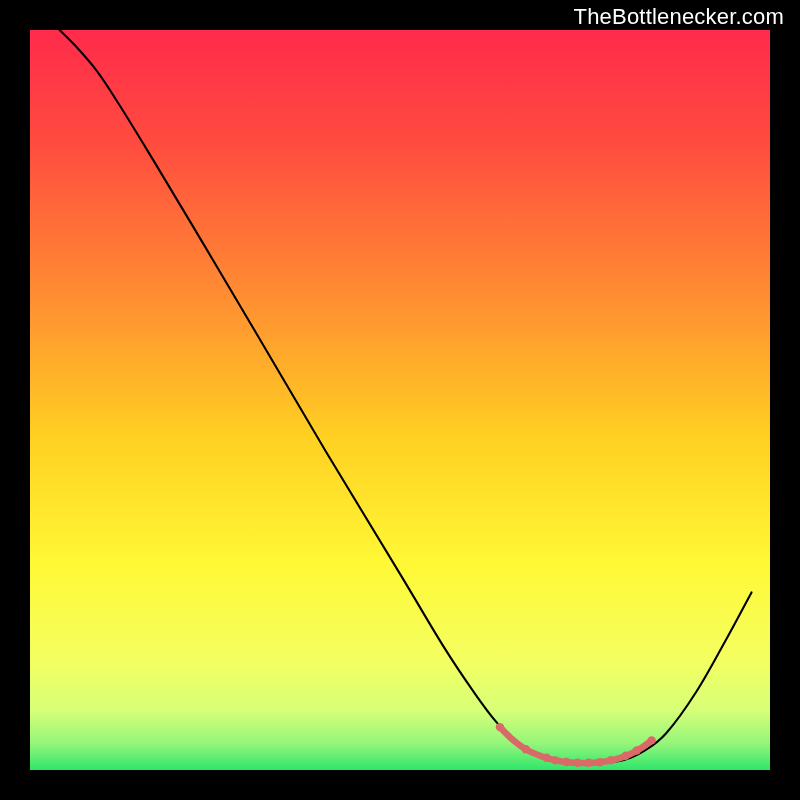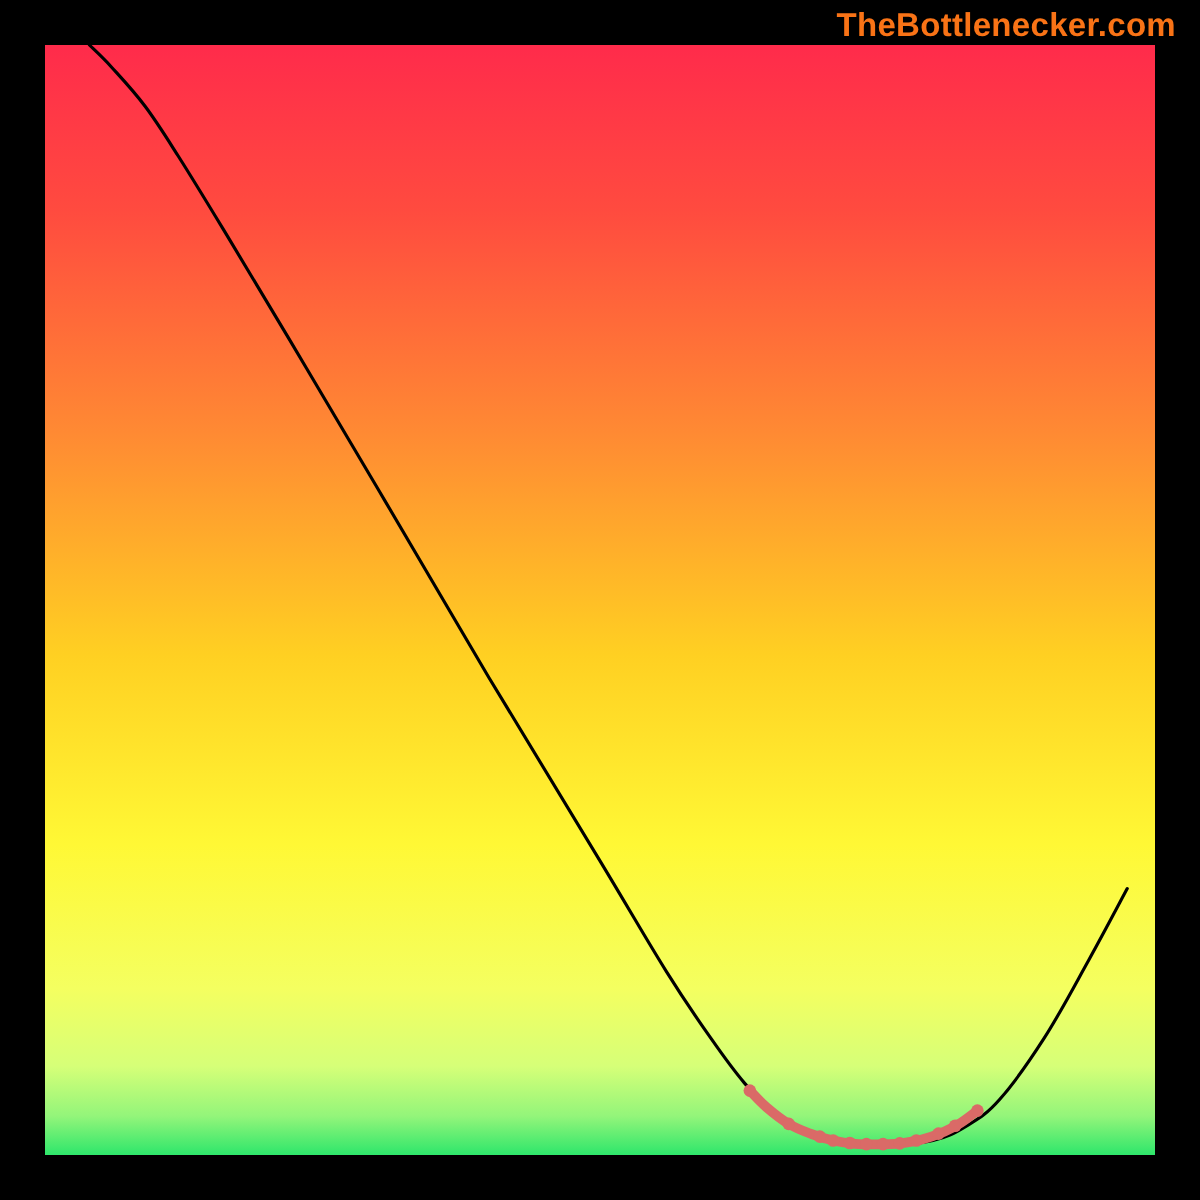--- a/index.html
+++ b/index.html
@@ -23,23 +23,23 @@
     position: absolute;
     left: 0;
     top: 0;
     width: 740px;
     height: 740px;
   }
   .watermark {
     position: absolute;
     top: 4px;
     right: 16px;
-    color: #f97316;
+    color: #ffffff;
     font-size: 22px;
-    font-weight: 700;
+    font-weight: 400;
     letter-spacing: 0.2px;
   }
   svg {
     display: block;
   }
 </style>
 </head>
 <body>
 
 <div class="watermark">TheBottlenecker.com</div>

